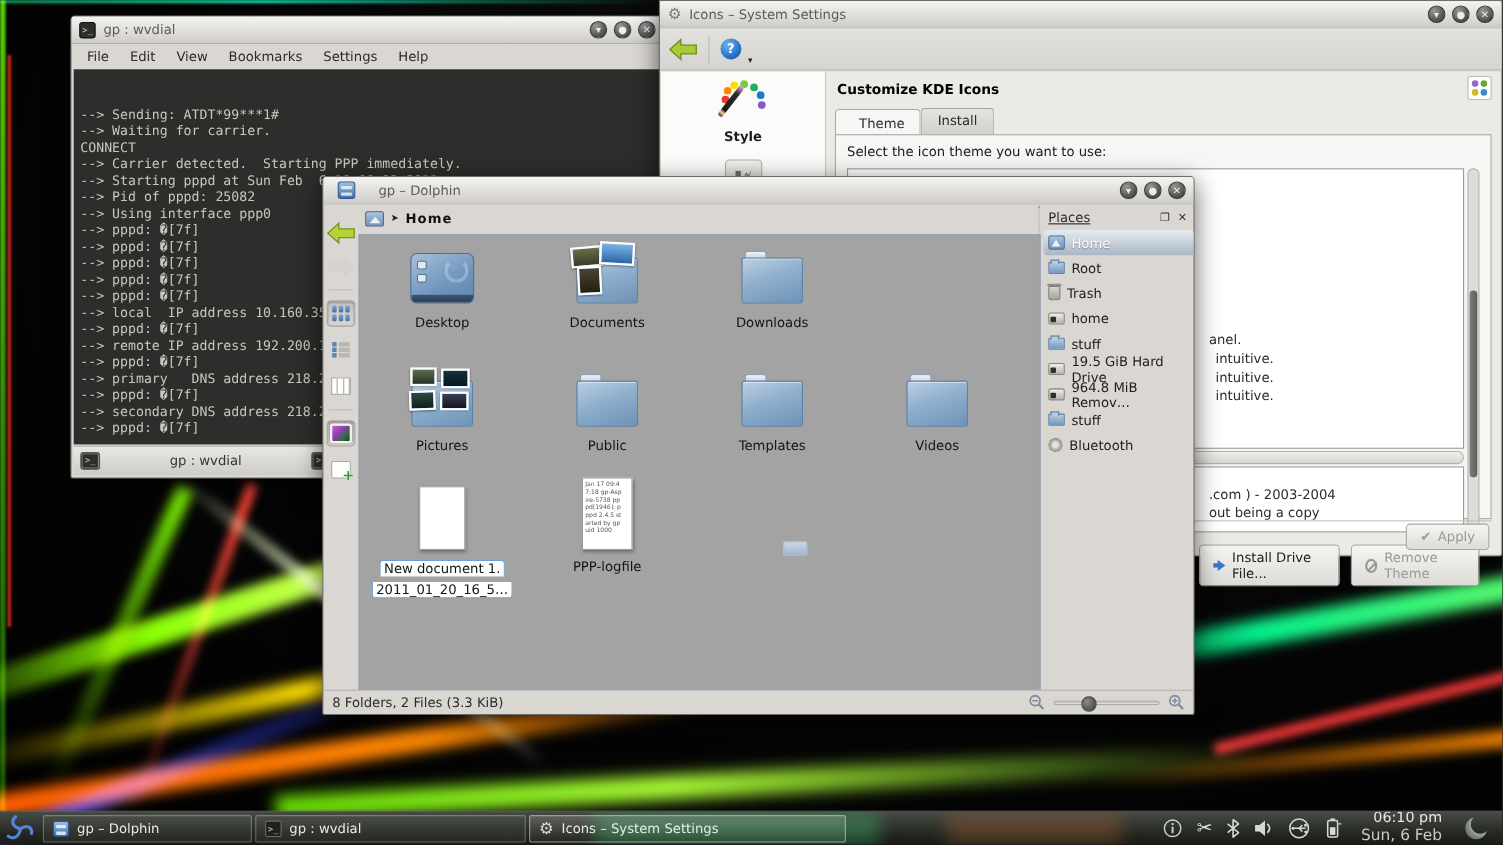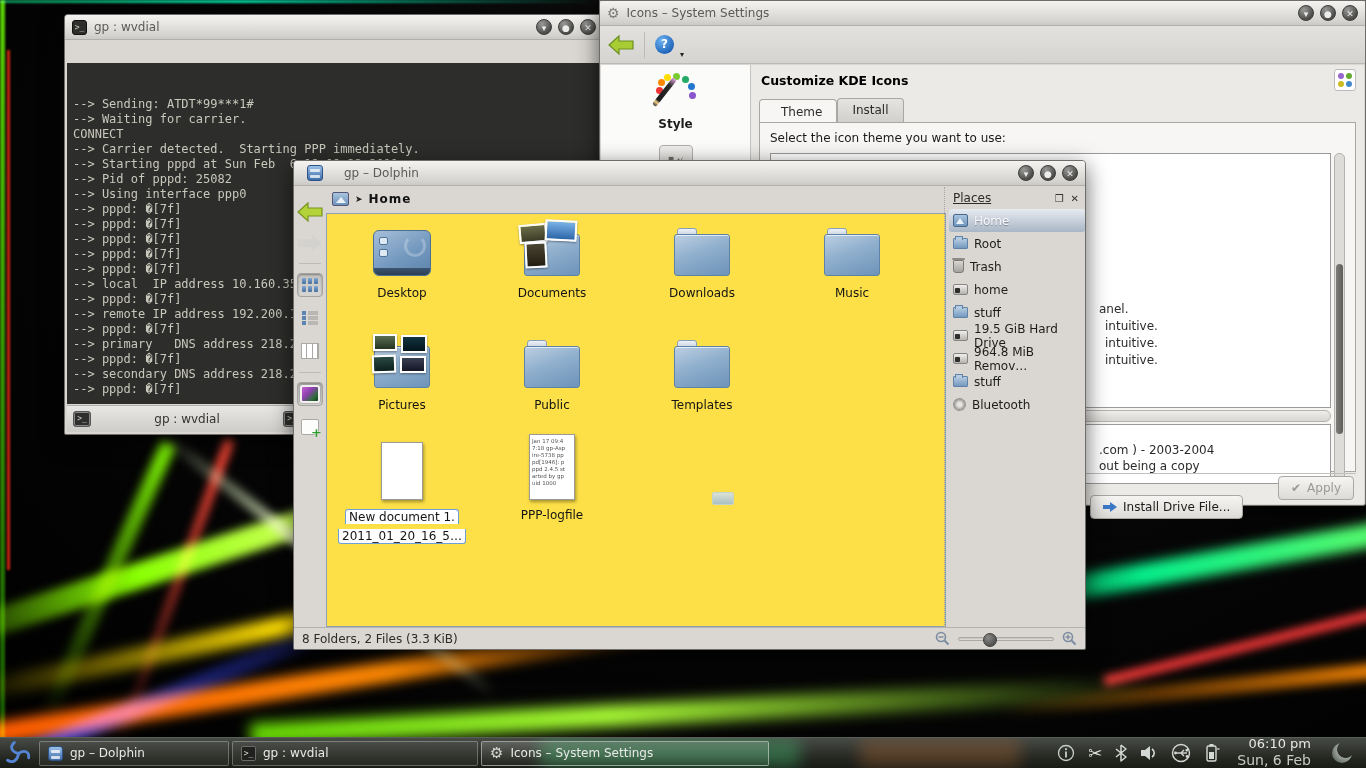--- a/index.html
+++ b/index.html
@@ -131,21 +131,21 @@
   .colview { width:18px; height:16px; border:1px solid #aaa8a4; display:flex; background:#fff; }
   .colview i { flex:1; border-right:1px solid #aaa8a4; }
   .preview-ico { width:20px; height:18px; border:2px solid #f2f1ef; border-radius:3px;
     background:linear-gradient(135deg,#c65fd4 0%,#8f3fb0 40%,#2c6e3a 75%,#123f1e 100%);
     box-shadow:0 0 0 1px #8886 ; }
   .split-ico { width:18px; height:16px; background:#fdfdfc; border:1px solid #aaa8a4; border-radius:2px;
     position:relative; }
   .split-ico::after { content:"+"; position:absolute; right:-4px; bottom:-6px; color:#2f9e2f;
     font-weight:bold; font-size:13px; text-shadow:0 0 2px #fff; }
   .dview { position:absolute; left:32px; top:52px; width:620px; bottom:22px;
-    background:#fde047; border:1px solid #8fa0b4; }
+    background:#a3a3a3; border:1px solid #8fa0b4; }
   .dcell { position:absolute; width:150px; text-align:center; }
   .icon-slot { height:56px; display:flex; align-items:flex-end; justify-content:center; }
   .flabel { font-size:12px; color:#141414; margin-top:10px; }
   .folder-ico { width:56px; height:42px; position:relative; }
   .folder-ico .tab { position:absolute; top:-6px; left:3px; width:20px; height:10px;
     background:linear-gradient(#eef2f7,#bccadb); border:1px solid #8aa0ba; border-radius:3px 3px 0 0; }
   .folder-ico .bodyy { position:absolute; inset:0; border:1px solid #5f82a8; border-radius:3px;
     background:linear-gradient(160deg,#bccfe2 0%,#8fafcd 45%,#6d93b8 100%);
     box-shadow:inset 0 1px 0 rgba(255,255,255,.65); }
   .desktop-ico { width:58px; height:46px; border-radius:6px; border:1px solid #4d6f96; position:relative;
@@ -244,20 +244,28 @@
   <div class="window term">
     <div class="titlebar">
       <span class="app-ico-term">&gt;_</span>
       <span class="title">gp : wvdial</span>
       <span class="winbtns">
         <span class="winbtn">▾</span>
         <span class="winbtn">●</span>
         <span class="winbtn">✕</span>
       </span>
     </div>
+    <div class="menubar">
+        <span class="menu-item">File</span>
+        <span class="menu-item">Edit</span>
+        <span class="menu-item">View</span>
+        <span class="menu-item">Bookmarks</span>
+        <span class="menu-item">Settings</span>
+        <span class="menu-item">Help</span>
+      </div>
     <div class="term-screen">
       <div><div>--&gt; Sending: ATDT*99***1#</div><div>--&gt; Waiting for carrier.</div><div>CONNECT</div><div>--&gt; Carrier detected.  Starting PPP immediately.</div><div>--&gt; Starting pppd at Sun Feb  6 18:08:22 2011</div><div>--&gt; Pid of pppd: 25082</div><div>--&gt; Using interface ppp0</div><div>--&gt; pppd: �[7f]</div><div>--&gt; pppd: �[7f]</div><div>--&gt; pppd: �[7f]</div><div>--&gt; pppd: �[7f]</div><div>--&gt; pppd: �[7f]</div><div>--&gt; local  IP address 10.160.35.</div><div>--&gt; pppd: �[7f]</div><div>--&gt; remote IP address 192.200.1.</div><div>--&gt; pppd: �[7f]</div><div>--&gt; primary   DNS address 218.24</div><div>--&gt; pppd: �[7f]</div><div>--&gt; secondary DNS address 218.24</div><div>--&gt; pppd: �[7f]</div></div>
       
     </div>
     <div class="term-tabbar">
       <span class="tabico">&gt;_</span>
       <span class="ttab">gp : wvdial</span>
       <span class="tabico">&gt;_</span>
     </div>
   </div>
@@ -321,20 +329,24 @@
           <span class="ss-frag" style="top:18px;">.com ) - 2003-2004</span>
           <span class="ss-frag" style="top:34px;">out being a copy</span>
         </div>
         <div class="ss-vscroll">
           <div class="ss-vthumb"></div>
         </div>
         <div class="ss-btnrow">
           <span class="kbtn" style="margin-left:320px;">
             <span class="install-arrow"></span>
             <span>Install Drive File...</span>
+          </span>
+          <span class="kbtn disabled">
+            <span class="no-ico"></span>
+            <span>Remove Theme</span>
           </span>
         </div>
       </div>
       <div class="ss-applysep"></div>
       <span class="kbtn disabled ss-apply">
         <span style="color:#9b9995;">✔</span>
         <span>Apply</span>
       </span>
     </div>
   </div>
@@ -431,29 +443,20 @@
       </div>
       <div class="dcell" style="left:300px;top:6px;">
         <div class="icon-slot">
             <div class="folder-ico">
               <span class="tab"></span>
               <span class="bodyy"></span>
             </div>
           </div>
         <div class="flabel">Downloads</div>
       </div>
-      <div class="dcell" style="left:450px;top:6px;">
-        <div class="icon-slot">
-            <div class="folder-ico">
-              <span class="tab"></span>
-              <span class="bodyy"></span>
-            </div>
-          </div>
-        <div class="flabel">Music</div>
-      </div>
 
       <div class="dcell" style="left:0;top:118px;">
         <div class="icon-slot" style="position:relative;">
           <div class="folder-ico">
               <span class="tab"></span>
               <span class="bodyy"></span>
             </div>
           <div class="photo" style="left:46px;top:2px;width:24px;height:17px;background:linear-gradient(#5a6f52,#25331f);"></div>
           <div class="photo" style="left:74px;top:3px;width:26px;height:18px;background:linear-gradient(#11333f,#05151d);"></div>
           <div class="photo" style="left:45px;top:23px;width:24px;height:18px;transform:rotate(-2deg);background:linear-gradient(#2b4a44,#0d1f1c);"></div>
@@ -471,20 +474,29 @@
         <div class="flabel">Public</div>
       </div>
       <div class="dcell" style="left:300px;top:118px;">
         <div class="icon-slot">
             <div class="folder-ico">
               <span class="tab"></span>
               <span class="bodyy"></span>
             </div>
           </div>
         <div class="flabel">Templates</div>
+      </div>
+      <div class="dcell" style="left:450px;top:118px;">
+        <div class="icon-slot">
+            <div class="folder-ico">
+              <span class="tab"></span>
+              <span class="bodyy"></span>
+            </div>
+          </div>
+        <div class="flabel">Videos</div>
       </div>
 
       <div class="dcell" style="left:0;top:222px;">
         <div class="icon-slot" style="height:64px;">
             <div class="page-ico" style="width:42px;height:58px;"></div>
           </div>
         <div style="margin-top:6px;">
           <span class="sel-label" style="border-bottom:none;border-radius:3px 3px 0 0;">New document 1.</span><br>
           <span class="sel-label" style="border-top:none;border-radius:0 0 3px 3px;">2011_01_20_16_5…</span>
         </div>

